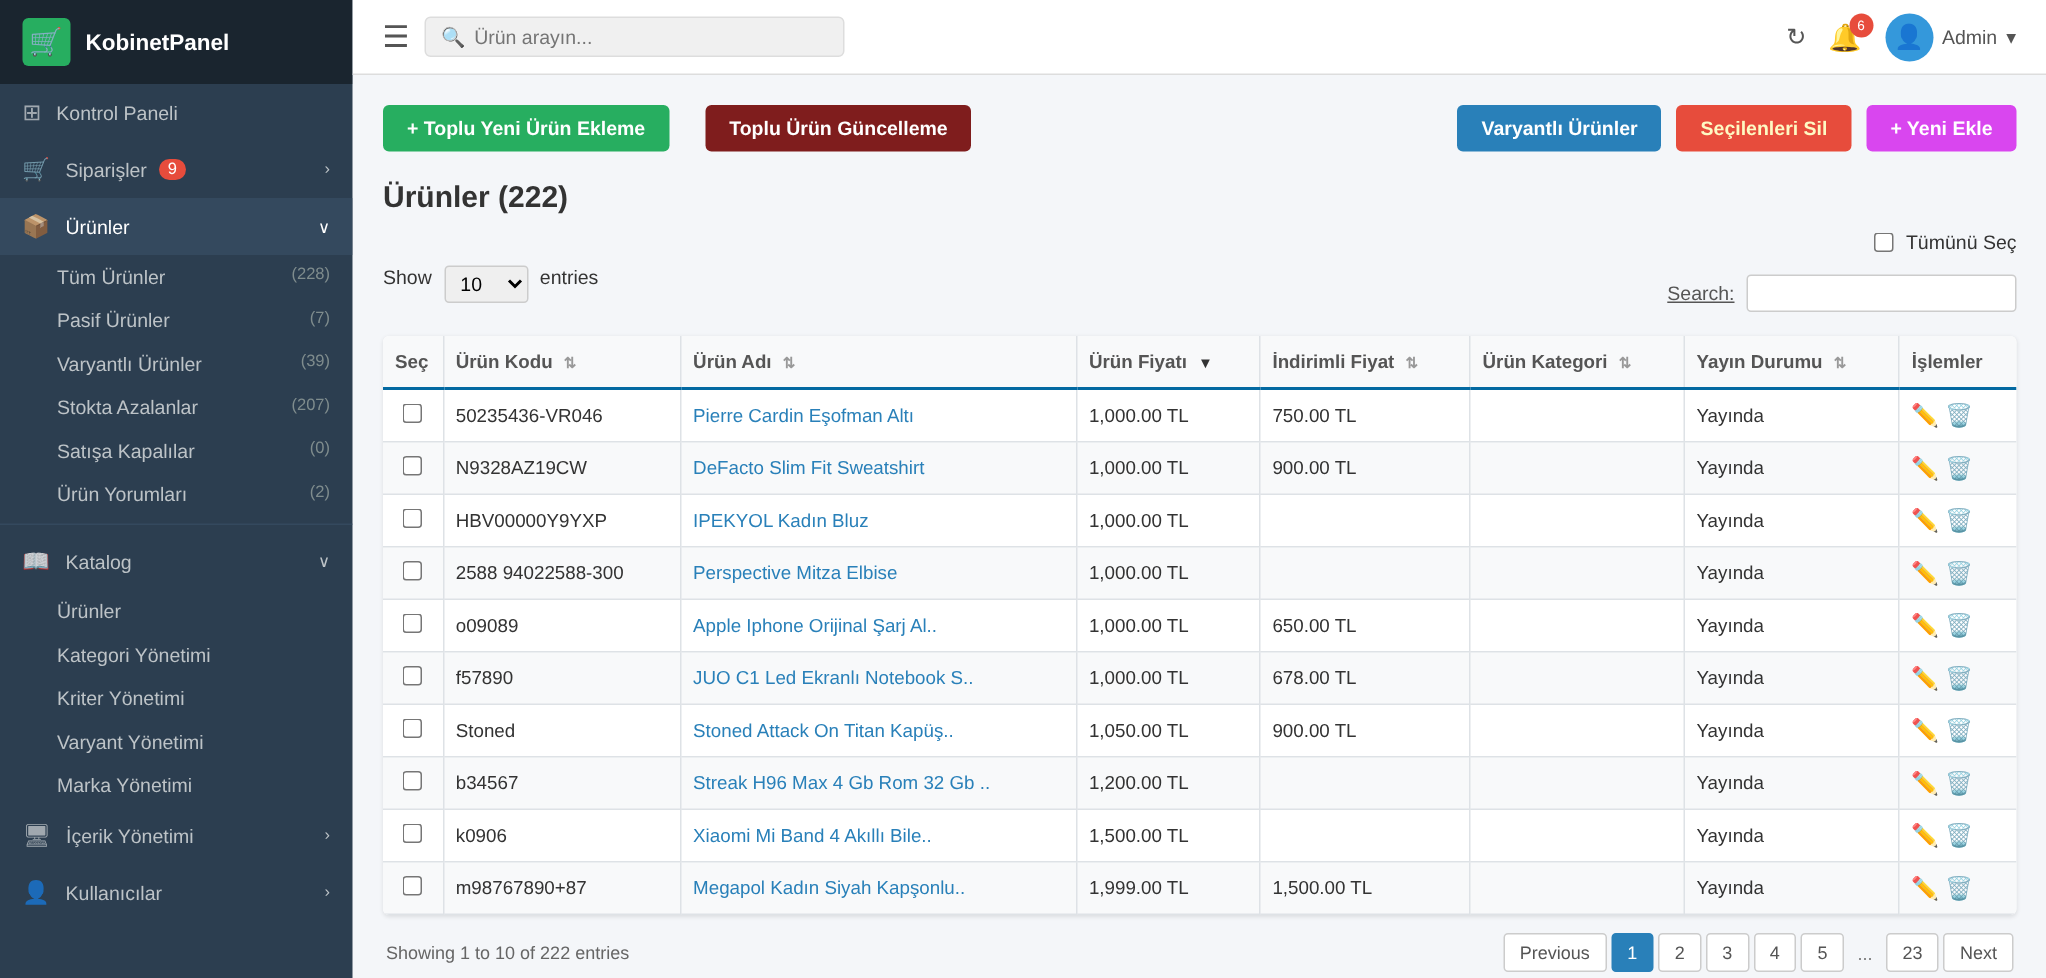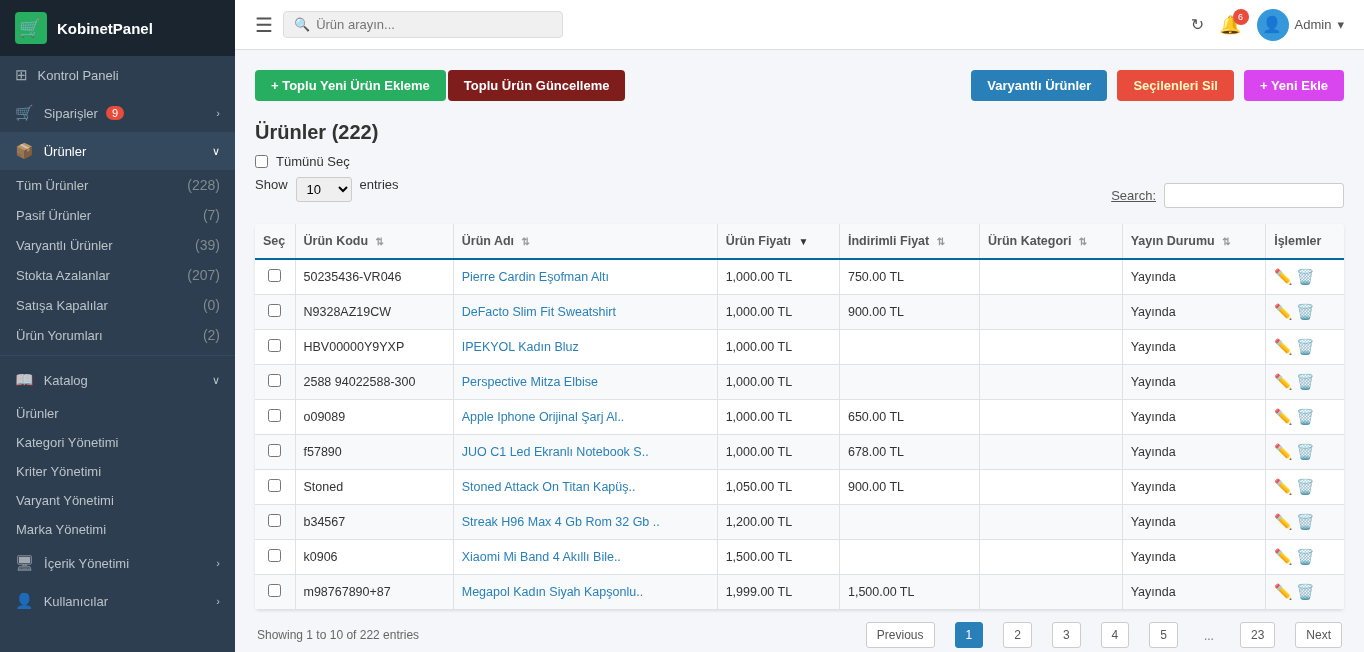--- a/index.html
+++ b/index.html
@@ -47,27 +47,27 @@
       background: #e74c3c;
       color: #fff;
       border-radius: 10px;
       padding: 1px 6px;
       font-size: 11px;
       margin-left: 8px;
     }
     .sidebar-nav-item .arrow { margin-left: auto; font-size: 11px; }
     .sidebar-sub-item {
       display: flex;
-      align-items: flex-end;
+      align-items: flex-start;
       justify-content: space-between;
-      padding: 7px 15px 7px 16px;
+      padding: 7px 15px 7px 38px;
       cursor: pointer;
       color: #bdc3c7;
     }
-    .sidebar-sub-item .count { color: #7f8c8d; font-size: 14px; }
+    .sidebar-sub-item .count { color: #7f8c8d; font-size: 11px; }
     .sidebar-section-divider { height: 1px; background: #34495e; margin: 5px 0; }
 
     
     .main {
       flex: 1;
       display: flex;
       flex-direction: column;
       overflow: hidden;
     }
 
@@ -147,21 +147,21 @@
     .content {
       flex: 1;
       padding: 20px;
       overflow-y: auto;
       background: #f4f6f9;
     }
 
     
     .action-bar {
       display: flex;
-      gap: 2px;
+      gap: 24px;
       margin-bottom: 20px;
       flex-wrap: wrap;
     }
     .btn {
       padding: 8px 16px;
       border: none;
       border-radius: 4px;
       cursor: pointer;
       font-size: 13px;
       font-weight: bold;
@@ -179,20 +179,21 @@
 
     
     .page-title { font-size: 20px; font-weight: bold; margin-bottom: 10px; color: #333; }
 
     
     .select-all-row {
       display: flex;
       align-items: center;
       gap: 8px;
       margin-bottom: 8px;
+      justify-content: flex-end;
     }
 
     
     .show-entries {
       display: flex;
       align-items: flex-start;
       gap: 8px;
       margin-bottom: 12px;
     }
     .show-entries select {
@@ -238,21 +239,21 @@
     .pagination-wrapper {
       display: flex;
       align-items: center;
       justify-content: space-between;
       margin-top: 12px;
       padding: 0 2px;
     }
     .pagination-info { font-size: 12px; color: #666; }
     .pagination {
       display: flex;
-      gap: 20px;
+      gap: 3px;
       align-items: flex-end;
     }
     .page-btn {
       padding: 5px 10px;
       border: 1px solid #ccc;
       background: #fff;
       border-radius: 3px;
       cursor: pointer;
       font-size: 12px;
       color: #555;

